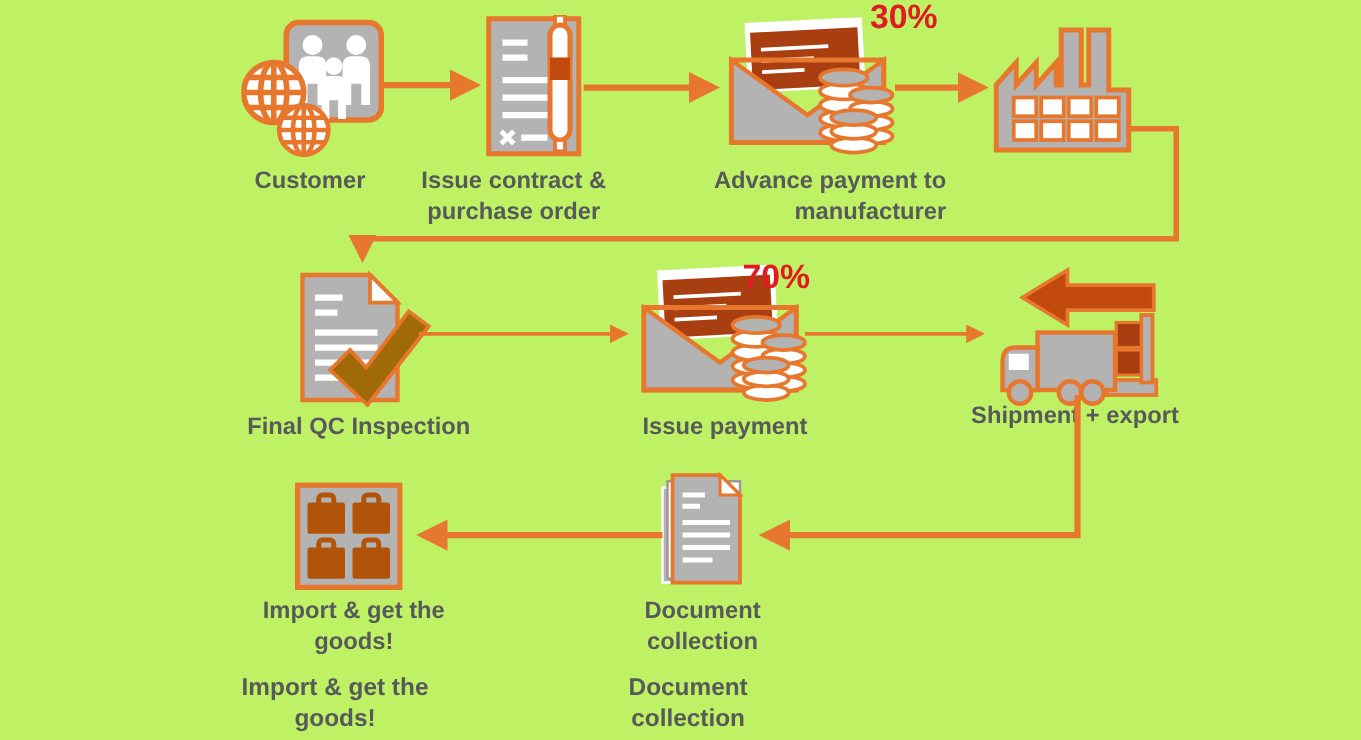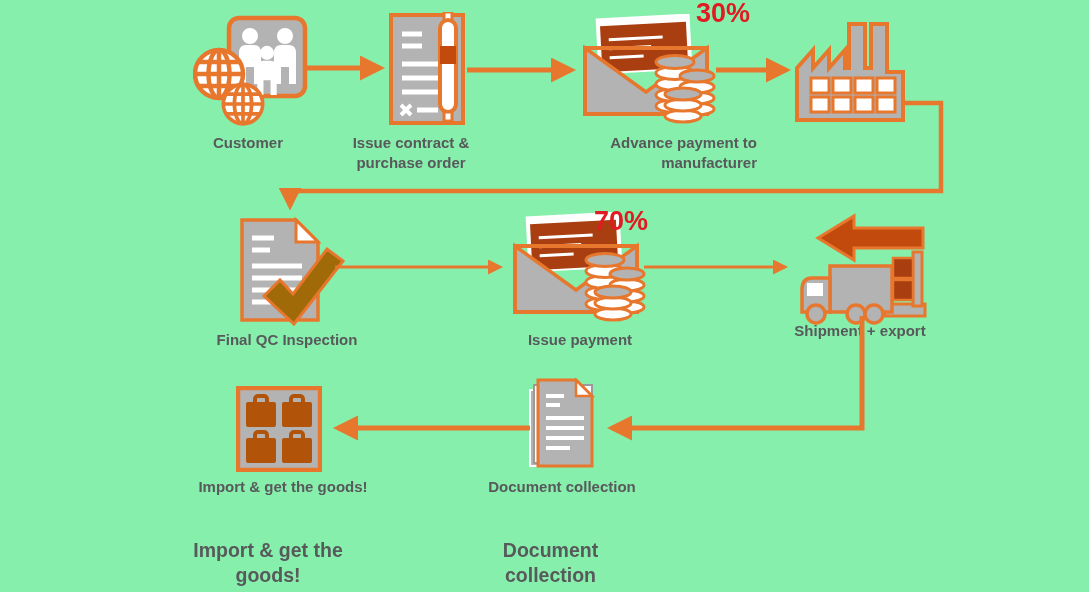--- a/index.html
+++ b/index.html
@@ -1,19 +1,19 @@
 <!DOCTYPE html>
 <html style="--accent-orange: #E8772E; --dark-orange: #C24A0D; --letter-red: #A93E10; --badge-red: #E01B22; --icon-gray: #B3B3B3; --label-gray: #58595B; --check-gold: #A16A08; --suitcase-brown: #B1540A;"><head>
 <meta charset="utf-8">
 <style>
   html,body{margin:0;padding:0;background:#fff;}
-  .canvas{position:relative;width:1089px;height:592px;background:#86efac;overflow:hidden;
+  .canvas{position:relative;width:1089px;height:592px;background:#bef264;overflow:hidden;
           font-family:"Liberation Sans",sans-serif;}
   .icon{position:absolute;z-index:1;}
-  .label{position:absolute;z-index:1;font-weight:bold;font-size:15px;line-height:1.3;
+  .label{position:absolute;z-index:1;font-weight:bold;font-size:19px;line-height:1.3;
          color:var(--label-gray,#58595B);text-align:center;}
   .label.big{font-size:19.5px;}
   .badge{position:absolute;z-index:3;font-weight:bold;font-size:27px;
          color:var(--badge-red,#E01B22);text-align:center;}
   #connectors{position:absolute;left:0;top:0;z-index:2;pointer-events:none;}
   .conn{stroke:var(--accent-orange,#E8772E);fill:none;}
   .s-o{stroke:var(--accent-orange,#E8772E);}
   .s-w{stroke:#ffffff;}
   .f-gray{fill:var(--icon-gray,#B3B3B3);}
   .f-w{fill:#ffffff;}

